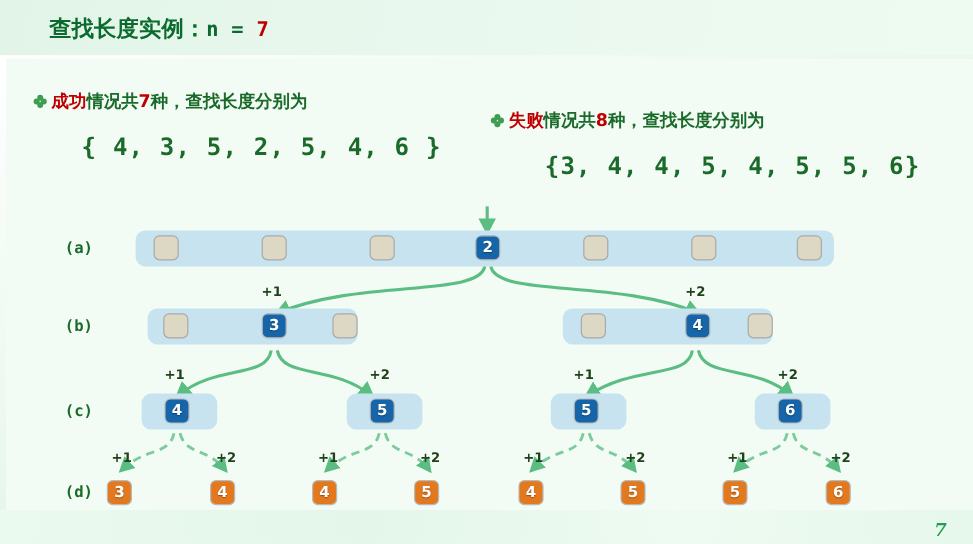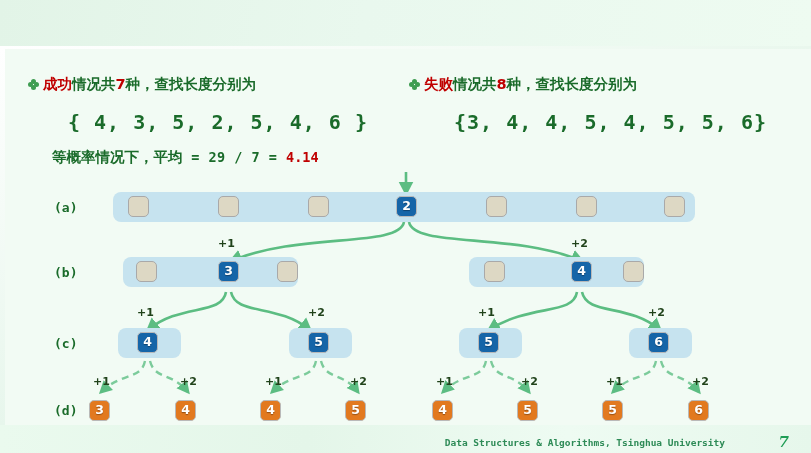--- a/index.html
+++ b/index.html
@@ -115,32 +115,32 @@
 </head>
 <body>
 
 <div id="slide">
 
   <div class="body-bg"></div>
   <div class="left-edge"></div>
 
   <div class="title-band"></div>
   <div class="title-rule"></div>
+  <div class="title-text">
+    <span>查找长度实例：</span><span class="mono">n = </span><span class="mono red">7</span>
+  </div>
 
   <div class="blk" style="left:28px;top:74px;">
     <div class="bullet-row">
       <span class="dia"><i></i><i></i><i></i><i></i></span><span class="hd"><span class="red">成功</span><span>情况共</span><span class="red">7</span><span>种，查找长度分别为</span></span>
     </div>
     <div class="seq" style="margin-top:16px;margin-left:40px;">{ 4, 3, 5, 2, 5, 4, 6 }</div>
-    <div class="avg" style="margin-top:14px;margin-left:24px;">
-      <span>等概率情况下，平均</span><span class="mono"> = 29 / 7 = </span><span class="red">4.14</span>
-    </div>
-  </div>
-
-  <div class="blk" style="left:409px;top:74px;">
+  </div>
+
+  <div class="blk" style="left:409px;top:90px;">
     <div class="bullet-row">
       <span class="dia"><i></i><i></i><i></i><i></i></span><span class="hd"><span class="red">失败</span><span>情况共</span><span class="red">8</span><span>种，查找长度分别为</span></span>
     </div>
     <div class="seq" style="margin-top:16px;margin-left:45px;">{3, 4, 4, 5, 4, 5, 5, 6}</div>
   </div>
 
   <svg id="diagram" viewBox="0 0 811 453" xmlns="http://www.w3.org/2000/svg">
     <defs>
       <marker id="ah" markerWidth="7" markerHeight="7" refX="4.2" refY="3.2" orient="auto" markerUnits="strokeWidth">
         <path d="M0,0.4 L5.4,3.2 L0,6 z" fill="#5cbd82"></path>
@@ -227,16 +227,15 @@
       <div class="wlabel" style="left: 180px; top: 375px;">+2</div>
       <div class="wlabel" style="left: 265px; top: 375px;">+1</div>
       <div class="wlabel" style="left: 350px; top: 375px;">+2</div>
       <div class="wlabel" style="left: 436px; top: 375px;">+1</div>
       <div class="wlabel" style="left: 521px; top: 375px;">+2</div>
       <div class="wlabel" style="left: 606px; top: 375px;">+1</div>
       <div class="wlabel" style="left: 692px; top: 375px;">+2</div>
     </div>
 
   <div class="footer-band"></div>
-  <div class="footer-text">Data Structures &amp; Algorithms, Tsinghua University</div>
   <div class="footer-page">7</div>
 
 </div>
 
 </body></html>

